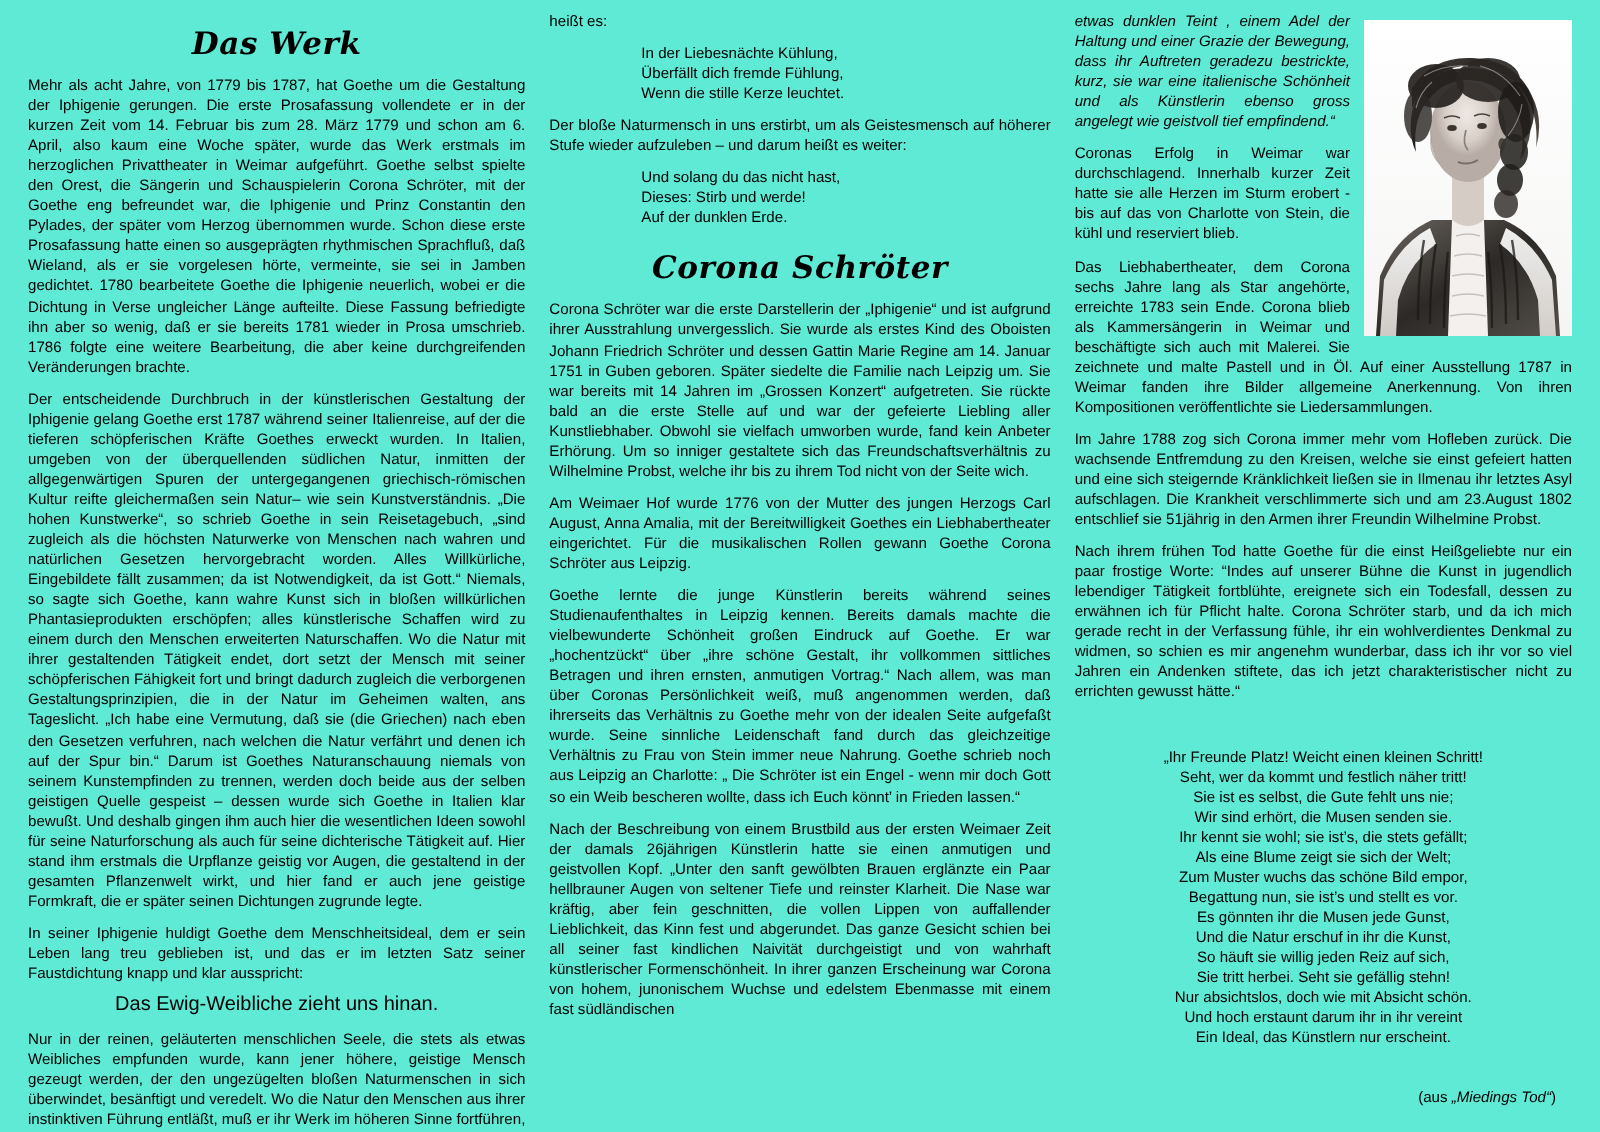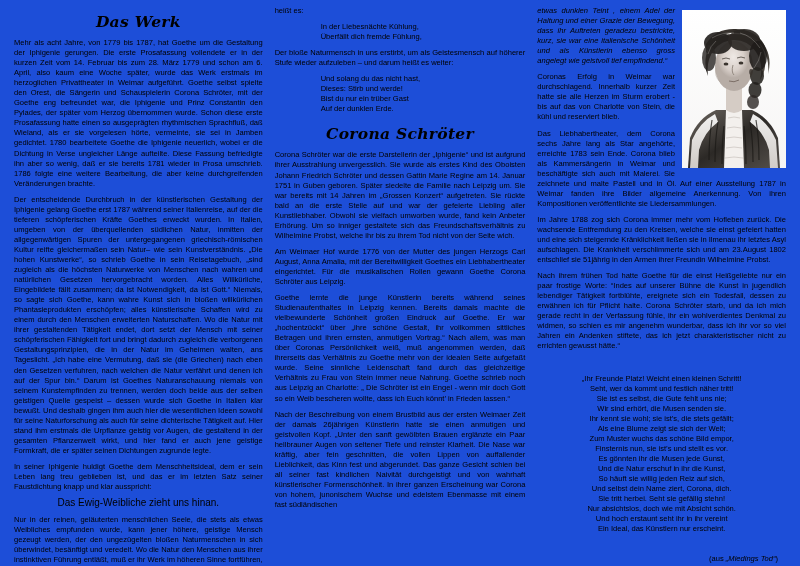--- a/index.html
+++ b/index.html
@@ -13,21 +13,21 @@
     font-family: "Liberation Sans", sans-serif;
     color: #000000;
     overflow: hidden;
   }
   .page {
     position: relative;
     width: 800px;
     height: 566px;
     box-sizing: border-box;
     padding: 6px 8px 4px 8px;
-    background: #1d4ed8;
+    background: #5eead4;
   }
   .columns {
     display: flex;
     flex-direction: row;
     gap: 0px;
     height: 556px;
   }
   .col {
     width: 258px;
     padding: 0 6px;
@@ -121,29 +121,29 @@
       <div class="center-line">Das Ewig-Weibliche zieht uns hinan.</div>
       <p class="body last">Nur in der reinen, geläuterten menschlichen Seele, die stets als etwas Weibliches empfunden wurde, kann jener höhere, geistige Mensch gezeugt werden, der den ungezügelten bloßen Naturmenschen in sich überwindet, besänftigt und veredelt. Wo die Natur den Menschen aus ihrer instinktiven Führung entläßt, muß er ihr Werk im höheren Sinne fortführen, um wahrhaft er selbst zu werden. In seinem Gedicht „Selige Sehnsucht“</p>
     </div>
 
     <div class="col col-2">
       <p class="body">heißt es:</p>
 
       <div class="verse">
         <div class="verse-line">In der Liebesnächte Kühlung,</div>
         <div class="verse-line">Überfällt dich fremde Fühlung,</div>
+        <div class="verse-line">Wenn die stille Kerze leuchtet.</div>
       </div>
 
 
       <p class="body">Der bloße Naturmensch in uns erstirbt, um als Geistesmensch auf höherer Stufe wieder aufzuleben – und darum heißt es weiter:</p>
 
       <div class="verse">
         <div class="verse-line">Und solang du das nicht hast,</div>
         <div class="verse-line">Dieses: Stirb und werde!</div>
-        <div class="verse-line">Bist du nur ein trüber Gast</div>
         <div class="verse-line">Auf der dunklen Erde.</div>
       </div>
 
       <h1 class="heading heading-2">Corona Schröter</h1>
 
       <p class="body">Corona Schröter war die erste Darstellerin der „Iphigenie“ und ist aufgrund ihrer Ausstrahlung unvergesslich.  Sie  wurde als erstes Kind des Oboisten Johann Friedrich Schröter und dessen Gattin Marie Regine am 14. Januar 1751 in Guben geboren. Später siedelte die Familie nach Leipzig um. Sie war bereits mit 14 Jahren im „Grossen Konzert“ aufgetreten. Sie rückte bald an die erste Stelle auf und war der gefeierte Liebling aller Kunstliebhaber. Obwohl sie vielfach umworben wurde, fand kein Anbeter Erhörung. Um so inniger gestaltete sich das Freundschaftsverhältnis zu Wilhelmine Probst, welche ihr bis zu ihrem Tod nicht von der Seite wich.</p>
       <p class="body">Am Weimaer Hof wurde 1776 von der Mutter des jungen Herzogs Carl August, Anna Amalia, mit der Bereitwilligkeit Goethes ein Liebhabertheater eingerichtet. Für die musikalischen Rollen gewann Goethe Corona Schröter aus Leipzig.</p>
 
       <p class="body"><span>Goethe lernte die junge Künstlerin bereits während seines Studienaufenthaltes in Leipzig kennen. Bereits damals machte die vielbewunderte Schönheit großen Eindruck auf Goethe. Er war „hochentzückt“ über „ihre </span><span class="ital">schöne Gestalt, ihr vollkommen sittliches Betragen und ihren ernsten, anmutigen Vortrag.“</span><span> Nach allem, was man über Coronas Persönlichkeit weiß, muß angenommen werden, daß ihrerseits das Verhältnis zu Goethe mehr von der idealen Seite aufgefaßt wurde. Seine sinnliche Leidenschaft fand durch das gleichzeitige Verhältnis zu Frau von Stein immer neue Nahrung. Goethe schrieb noch aus Leipzig an Charlotte: „ </span><span class="ital">Die Schröter ist ein Engel - wenn mir doch Gott so ein Weib bescheren wollte, dass ich Euch könnt’ in Frieden lassen.“</span></p>
 
@@ -249,28 +249,27 @@
       <p class="body"><span>Nach ihrem frühen Tod hatte Goethe für die einst Heißgeliebte nur ein paar frostige Worte: </span><span class="ital">“Indes auf unserer Bühne die Kunst in jugendlich lebendiger Tätigkeit fortblühte, ereignete sich ein Todesfall, dessen zu erwähnen ich für Pflicht halte. Corona Schröter starb, und da ich mich gerade recht in der Verfassung fühle, ihr ein wohlverdientes Denkmal zu widmen, so schien es mir angenehm wunderbar, dass ich ihr vor so viel Jahren ein Andenken stiftete, das ich jetzt charakteristischer nicht zu errichten gewusst hätte.“</span></p>
 
       <div class="verse-c">
         <div class="verse-line">„Ihr Freunde Platz! Weicht einen kleinen Schritt!</div>
         <div class="verse-line">Seht, wer da kommt und festlich näher tritt!</div>
         <div class="verse-line">Sie ist es selbst, die Gute fehlt uns nie;</div>
         <div class="verse-line">Wir sind erhört, die Musen senden sie.</div>
         <div class="verse-line">Ihr kennt sie wohl; sie ist’s, die stets gefällt;</div>
         <div class="verse-line">Als eine Blume zeigt sie sich der Welt;</div>
         <div class="verse-line">Zum Muster wuchs das schöne Bild empor,</div>
-        <div class="verse-line">Finsternis nun, sie ist’s und stellt es vor.</div>
+        <div class="verse-line">Begattung nun, sie ist’s und stellt es vor.</div>
         <div class="verse-line">Es gönnten ihr die Musen jede Gunst,</div>
         <div class="verse-line">Und die Natur erschuf in ihr die Kunst,</div>
         <div class="verse-line">So häuft sie willig jeden Reiz auf sich,</div>
-        <div class="verse-line">Und selbst dein Name ziert, Corona, dich.</div>
         <div class="verse-line">Sie tritt herbei. Seht sie gefällig stehn!</div>
         <div class="verse-line">Nur absichtslos, doch wie mit Absicht schön.</div>
-        <div class="verse-line">Und hoch erstaunt seht ihr in ihr vereint</div>
+        <div class="verse-line">Und hoch erstaunt darum ihr in ihr vereint</div>
         <div class="verse-line">Ein Ideal, das Künstlern nur erscheint.</div>
       </div>
 
       <div class="attrib"><span class="plain">(aus </span><span>„Miedings Tod“</span><span class="plain">)</span></div>
     </div>
 
   </div>
 </div>
 
 </body></html>

